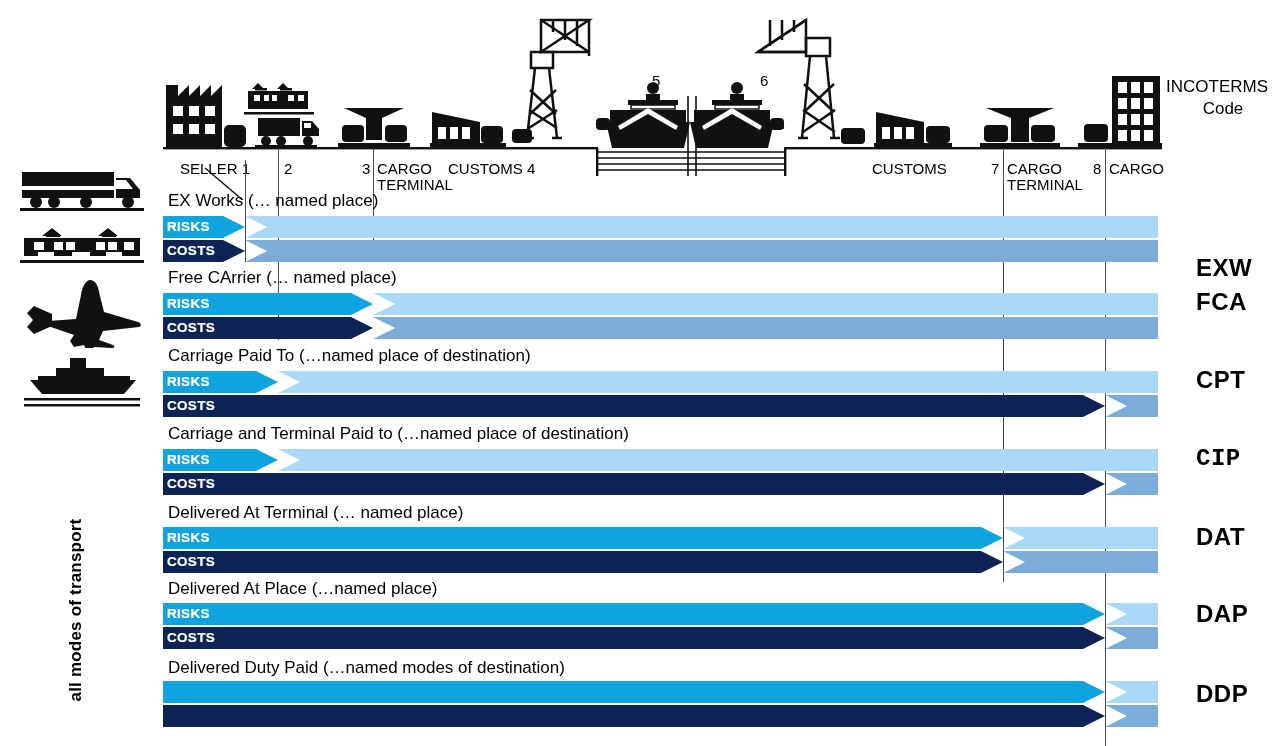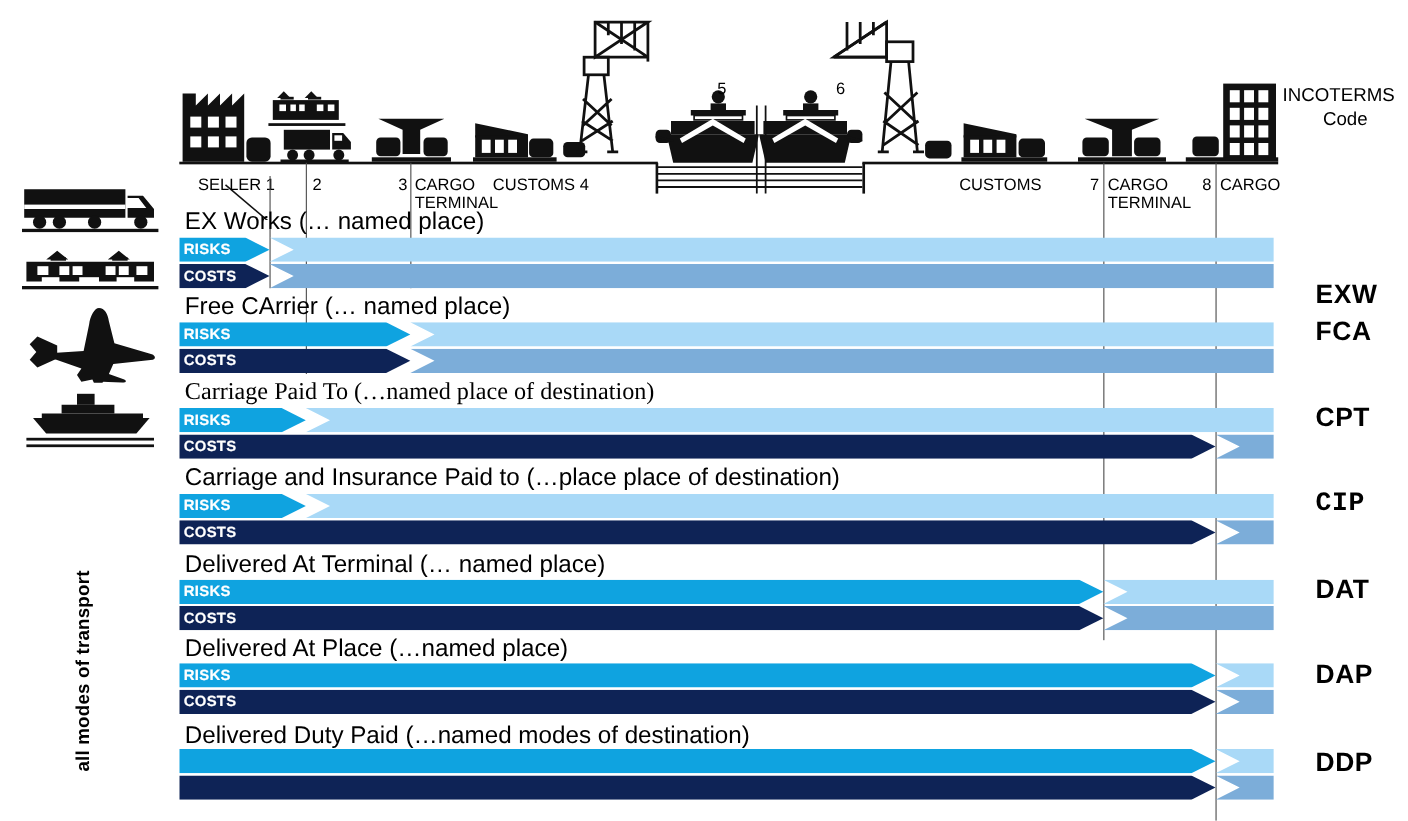--- a/index.html
+++ b/index.html
@@ -29,21 +29,21 @@
 
   #incoterms-title {
     position:absolute; left:1166px; top:76px; width:114px;
     font-size:17px; line-height:22px; text-align:left;
   }
   #incoterms-title .sub { display:block; text-align:center; }
 
   
   .vline { position:absolute; width:1px; background:#4a4a4a; }
   .row-title {
-    position:absolute; left:168px; font-size:22px; white-space:nowrap;
+    position:absolute; left:168px; font-size:17px; white-space:nowrap;
     line-height:22px;
   }
   .row-code {
     position:absolute; left:1196px; font-size:24px; font-weight:bold;
     letter-spacing:.5px; white-space:nowrap;
   }
 
   
   .bar { position:absolute; height:22px; }
   .bar svg { display:block; }
@@ -317,37 +317,37 @@
       </svg>
     </div>
     <div class="bar-label" style="left: 167px; top: 293px; position: absolute;">RISKS</div>
     <div class="bar" style="left: 163px; top: 317px; width: 995px;">
       <svg width="995" height="22" viewBox="0 0 995 22">
         <path d="M0 0 H188 L210 11 L188 22 H0 Z" fill="#0E2356"></path>
         <path d="M210 0 H995 V22 H210 L232 11 Z" fill="#7CADD9"></path>
       </svg>
     </div>
     <div class="bar-label" style="left: 167px; top: 317px; position: absolute;">COSTS</div>
-    <div class="row-title" style="top: 345px; font-family: Liberation Serif, serif;">Carriage Paid To (…named place of destination)</div>
+    <div class="row-title" style="top: 345px;">Carriage Paid To (…named place of destination)</div>
     <div class="row-code" style="top: 366px;">CPT</div>
     <div class="bar" style="left: 163px; top: 371px; width: 995px;">
       <svg width="995" height="22" viewBox="0 0 995 22">
         <path d="M0 0 H93 L115 11 L93 22 H0 Z" fill="#0FA3E0"></path>
         <path d="M115 0 H995 V22 H115 L137 11 Z" fill="#A9D9F7"></path>
       </svg>
     </div>
     <div class="bar-label" style="left: 167px; top: 371px; position: absolute;">RISKS</div>
     <div class="bar" style="left: 163px; top: 395px; width: 995px;">
       <svg width="995" height="22" viewBox="0 0 995 22">
         <path d="M0 0 H920 L942 11 L920 22 H0 Z" fill="#0E2356"></path>
         <path d="M942 0 H995 V22 H942 L964 11 Z" fill="#7CADD9"></path>
       </svg>
     </div>
     <div class="bar-label" style="left: 167px; top: 395px; position: absolute;">COSTS</div>
-    <div class="row-title" style="top: 423px;">Carriage and Insurance Paid to (…place place of destination)</div>
+    <div class="row-title" style="top: 423px;">Carriage and Terminal Paid to (…named place of destination)</div>
     <div class="row-code" style="top: 445px; font-family: Liberation Mono, monospace;">CIP</div>
     <div class="bar" style="left: 163px; top: 449px; width: 995px;">
       <svg width="995" height="22" viewBox="0 0 995 22">
         <path d="M0 0 H93 L115 11 L93 22 H0 Z" fill="#0FA3E0"></path>
         <path d="M115 0 H995 V22 H115 L137 11 Z" fill="#A9D9F7"></path>
       </svg>
     </div>
     <div class="bar-label" style="left: 167px; top: 449px; position: absolute;">RISKS</div>
     <div class="bar" style="left: 163px; top: 473px; width: 995px;">
       <svg width="995" height="22" viewBox="0 0 995 22">

